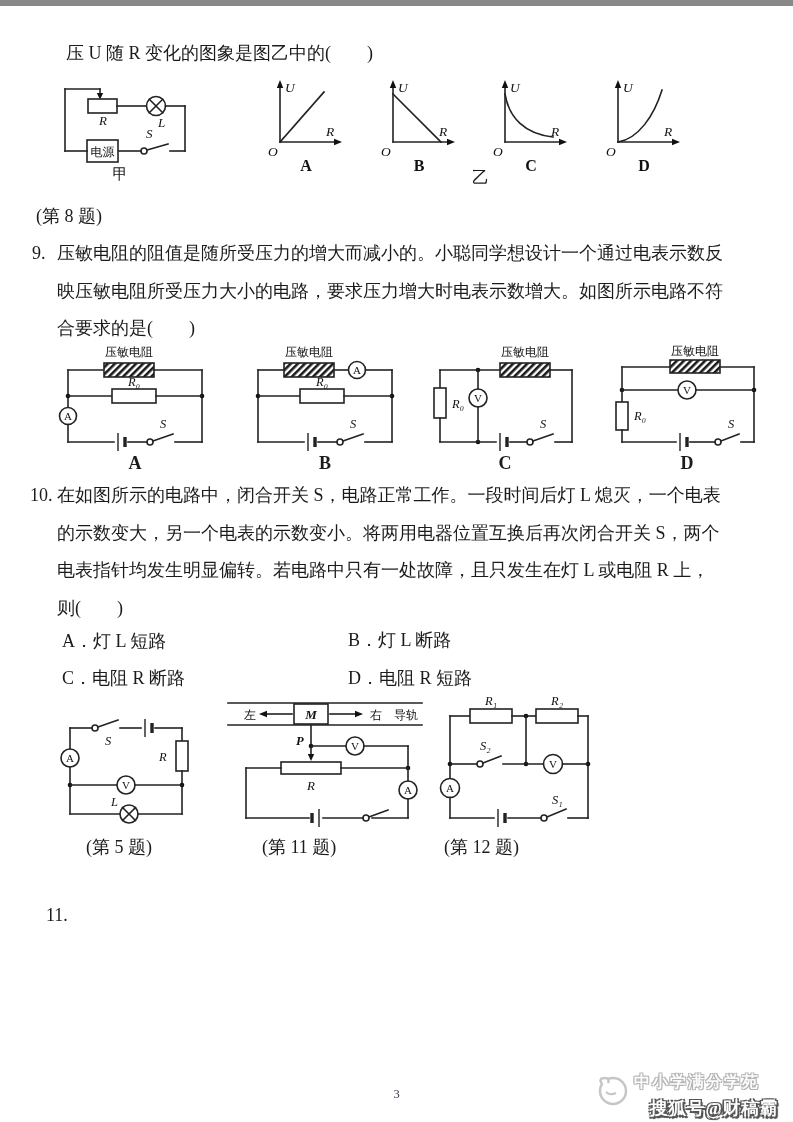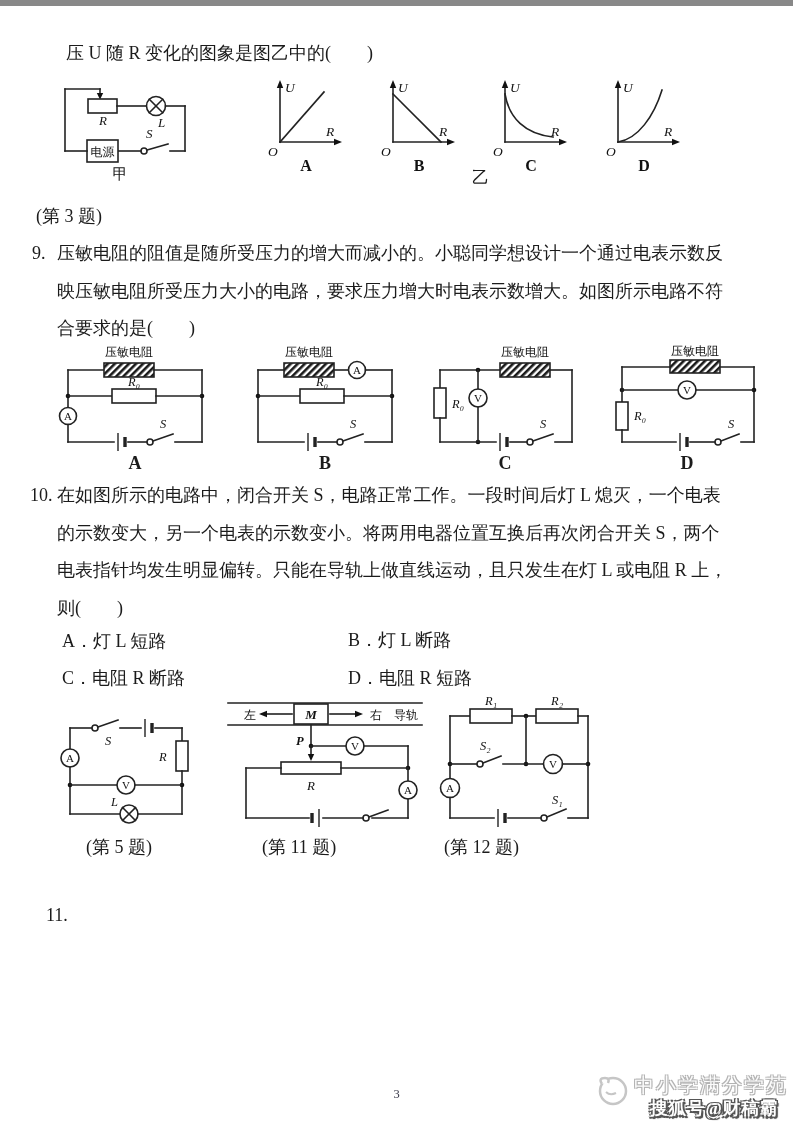--- a/index.html
+++ b/index.html
@@ -16,21 +16,21 @@
   svg .w{stroke:#222;stroke-width:1.6;fill:none;stroke-linecap:square}
   svg .comp{fill:#fff;stroke:#222;stroke-width:1.6}
   svg .thin{stroke:#222;stroke-width:1.4;fill:none}
   svg .thick{stroke:#222;stroke-width:3.4;fill:none}
   svg .dot{fill:#111;stroke:none}
   svg .ah{fill:#111;stroke:none}
   svg text{fill:#111;font-family:"Liberation Serif","DejaVu Serif",serif}
   svg .var{font-style:italic}
   svg .cjk{font-style:normal}
   .pagenum{width:793px;text-align:center;font-size:12.5px;color:#334}
-  .emboss1{color:#fbfbfb;font-size:20px;font-weight:400;letter-spacing:2px;
+  .emboss1{color:#fbfbfb;font-size:16px;font-weight:700;letter-spacing:2px;
            text-shadow:-1px -1px 0 #b3b3b3,1px -1px 0 #b3b3b3,-1px 1px 0 #b3b3b3,1px 1px 0 #b3b3b3}
   .emboss2{color:#fff;font-size:17.5px;font-weight:700;letter-spacing:1px;
            text-shadow:-1.5px -1.5px 0 #555,1.5px -1.5px 0 #555,-1.5px 1.5px 0 #555,1.5px 1.5px 0 #555,2px 2px 1px #333}
 </style>
 </head>
 <body>
 
 <svg width="0" height="0" style="position:absolute" aria-hidden="true">
   <defs>
     <pattern id="hatch" patternUnits="userSpaceOnUse" width="5" height="5" patternTransform="rotate(45)">
@@ -111,21 +111,21 @@
     <line class="w" x1="20" y1="66" x2="76" y2="66"></line>
       <polygon class="ah" points="74,62.8 74,69.2 82,66"></polygon>
     <text class="var" x="25" y="16" font-size="13.5">U</text>
     <text class="var" x="66" y="60" font-size="13.5">R</text>
     <text class="var" x="8" y="80" font-size="13.5">O</text>
     <path class="w" d="M 20 66 C 40 63 56 40 64 14"></path>
     <text x="46" y="95" font-size="16" font-weight="600" text-anchor="middle">D</text>
   </svg>
 
   <div class="abs" style="left:472px;top:160px;font-size:17px">乙</div>
-  <div class="abs cap" style="left:36px;top:198px">(第 3 题)</div>
+  <div class="abs cap" style="left:36px;top:198px">(第 8 题)</div>
 
   <div class="abs qnum" style="left:32px;top:229px">9.</div>
   <div class="abs" style="left:57px;top:229px;width:710px">
     <div class="qline">压敏电阻的阻值是随所受压力的增大而减小的。小聪同学想设计一个通过电表示数反</div>
     <div class="qline">映压敏电阻所受压力大小的电路，要求压力增大时电表示数增大。如图所示电路不符</div>
     <div class="qline">合要求的是(　　)</div>
   </div>
 
   <svg class="abs" style="left:60px;top:340px" width="150" height="104" viewBox="0 0 150 104">
     <text class="cjk" x="69" y="10" font-size="12" text-anchor="middle">压敏电阻</text>
@@ -233,21 +233,21 @@
 
   <div class="abs figletter" style="left:60px;top:447px">A</div>
   <div class="abs figletter" style="left:250px;top:447px">B</div>
   <div class="abs figletter" style="left:430px;top:447px">C</div>
   <div class="abs figletter" style="left:612px;top:447px">D</div>
 
   <div class="abs qnum" style="left:30px;top:471px">10.</div>
   <div class="abs" style="left:57px;top:471px;width:710px">
     <div class="qline">在如图所示的电路中，闭合开关 S，电路正常工作。一段时间后灯 L 熄灭，一个电表</div>
     <div class="qline">的示数变大，另一个电表的示数变小。将两用电器位置互换后再次闭合开关 S，两个</div>
-    <div class="qline">电表指针均发生明显偏转。只能在导轨上做直线运动，且只发生在灯 L 或电阻 R 上，</div>
+    <div class="qline">电表指针均发生明显偏转。若电路中只有一处故障，且只发生在灯 L 或电阻 R 上，</div>
     <div class="qline">则(　　)</div>
   </div>
 
   <div class="abs optrow" style="left:62px;top:617px">A．灯 L 短路</div>
   <div class="abs optrow" style="left:348px;top:616px">B．灯 L 断路</div>
   <div class="abs optrow" style="left:62px;top:654px">C．电阻 R 断路</div>
   <div class="abs optrow" style="left:348px;top:654px">D．电阻 R 短路</div>
 
   <svg class="abs" style="left:55px;top:695px" width="150" height="125" viewBox="0 0 150 125">
     <line class="w" x1="15" y1="27" x2="37" y2="27"></line>

